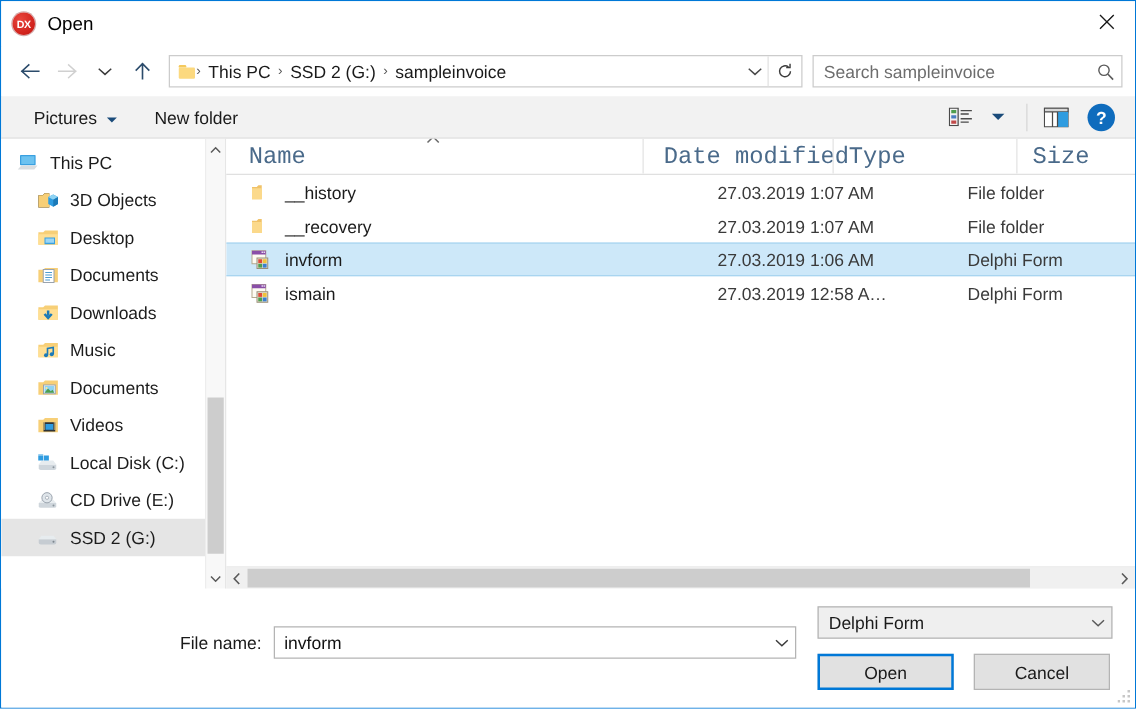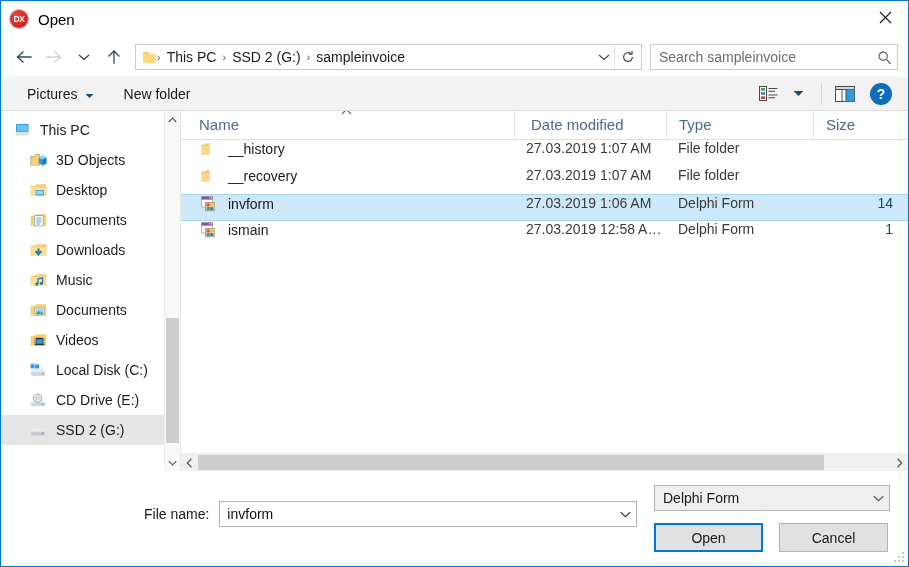--- a/index.html
+++ b/index.html
@@ -288,30 +288,31 @@
     height: 28px;
     flex: 0 0 28px;
     display: flex;
     align-items: center;
     border-bottom: 1px solid #e0e0e0;
     background: #ffffff;
     position: relative;
     overflow: hidden;
   }
   .col {
-    font-size: 15px;
+    font-size: 19px;
     color: #4a6a8a;
     padding-left: 12px;
     box-sizing: border-box;
     height: 28px;
     line-height: 28px;
     border-left: 1px solid #e4e4e4;
     position: relative;
     cursor: default;
     white-space: nowrap;
+    font-family: Liberation Mono, monospace;
   }
   .col:first-child { border-left: none; }
   .col.c-name { width: 333px; flex: 0 0 333px; padding-left: 18px; }
   .col.c-date { width: 152px; flex: 0 0 152px; padding-left: 16px; }
   .col.c-type { width: 147px; flex: 0 0 147px; }
   .col.c-size { width: 80px; flex: 0 0 80px; }
   .sort-mark {
     position: absolute;
     left: 158px; top: -8px;
     width: 14px; height: 12px;
@@ -319,25 +320,26 @@
   }
 
   .rows {
     flex: 1 1 auto;
     overflow: hidden;
     position: relative;
   }
   .frow {
     height: 27px;
     display: flex;
-    align-items: flex-start;
+    align-items: center;
     font-size: 14px;
     color: #1b1b1b;
     cursor: default;
     box-sizing: border-box;
+    gap: 48px;
   }
   .frow.selected {
     background: #cde8f9;
     border-top: 1px solid #a9d5f0;
     border-bottom: 1px solid #a9d5f0;
   }
   .cell {
     box-sizing: border-box;
     padding-left: 12px;
     white-space: nowrap;

